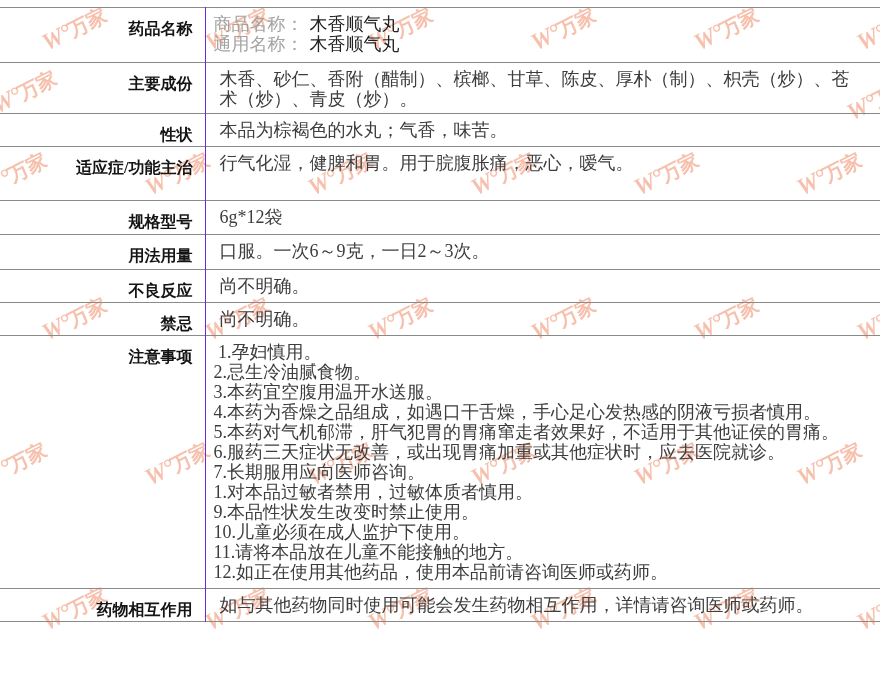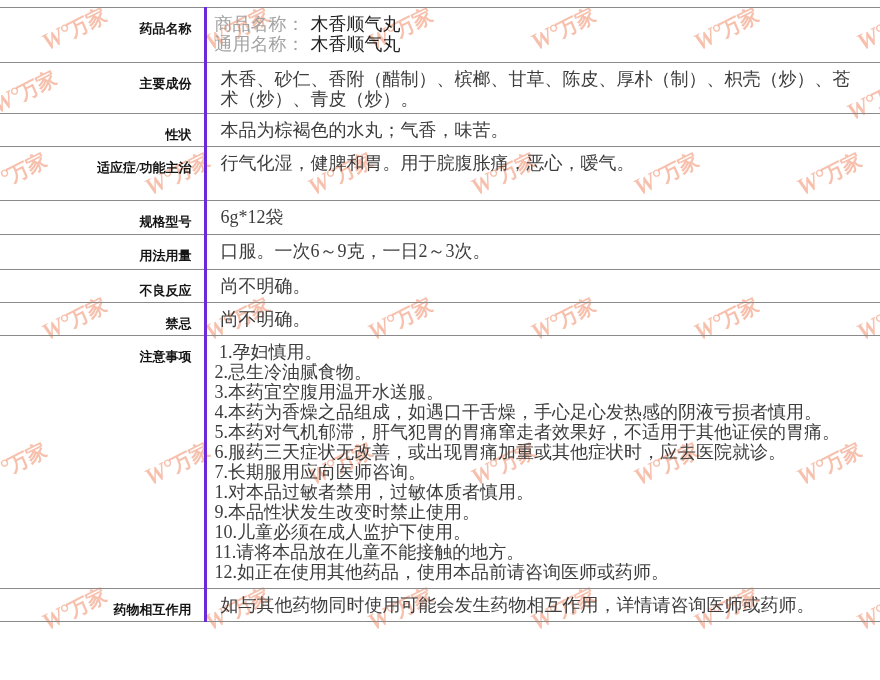--- a/index.html
+++ b/index.html
@@ -43,24 +43,24 @@
     border-collapse:collapse;
     table-layout:fixed;
     background:transparent;
     border-top:1px solid #8a8a8a;
   }
   table.spec col.c1{width:205px;}
   table.spec col.c2{width:675px;}
   table.spec tr{border-bottom:1px solid #8a8a8a;}
   table.spec td{vertical-align:top;background:transparent;}
   td.lbl{
-    border-right:3px solid #6d28d9;
+    border-right:1px solid #6d28d9;
     text-align:right;
     font-weight:bold;
-    font-size:13px;
+    font-size:16px;
     color:#141414;
     padding:10px 12px 0 70px;
     line-height:22px;
   }
   td.val{
     font-size:18px;
     color:#3d3d3d;
     line-height:20px;
     padding:6px 14px 4px 14px;
   }

